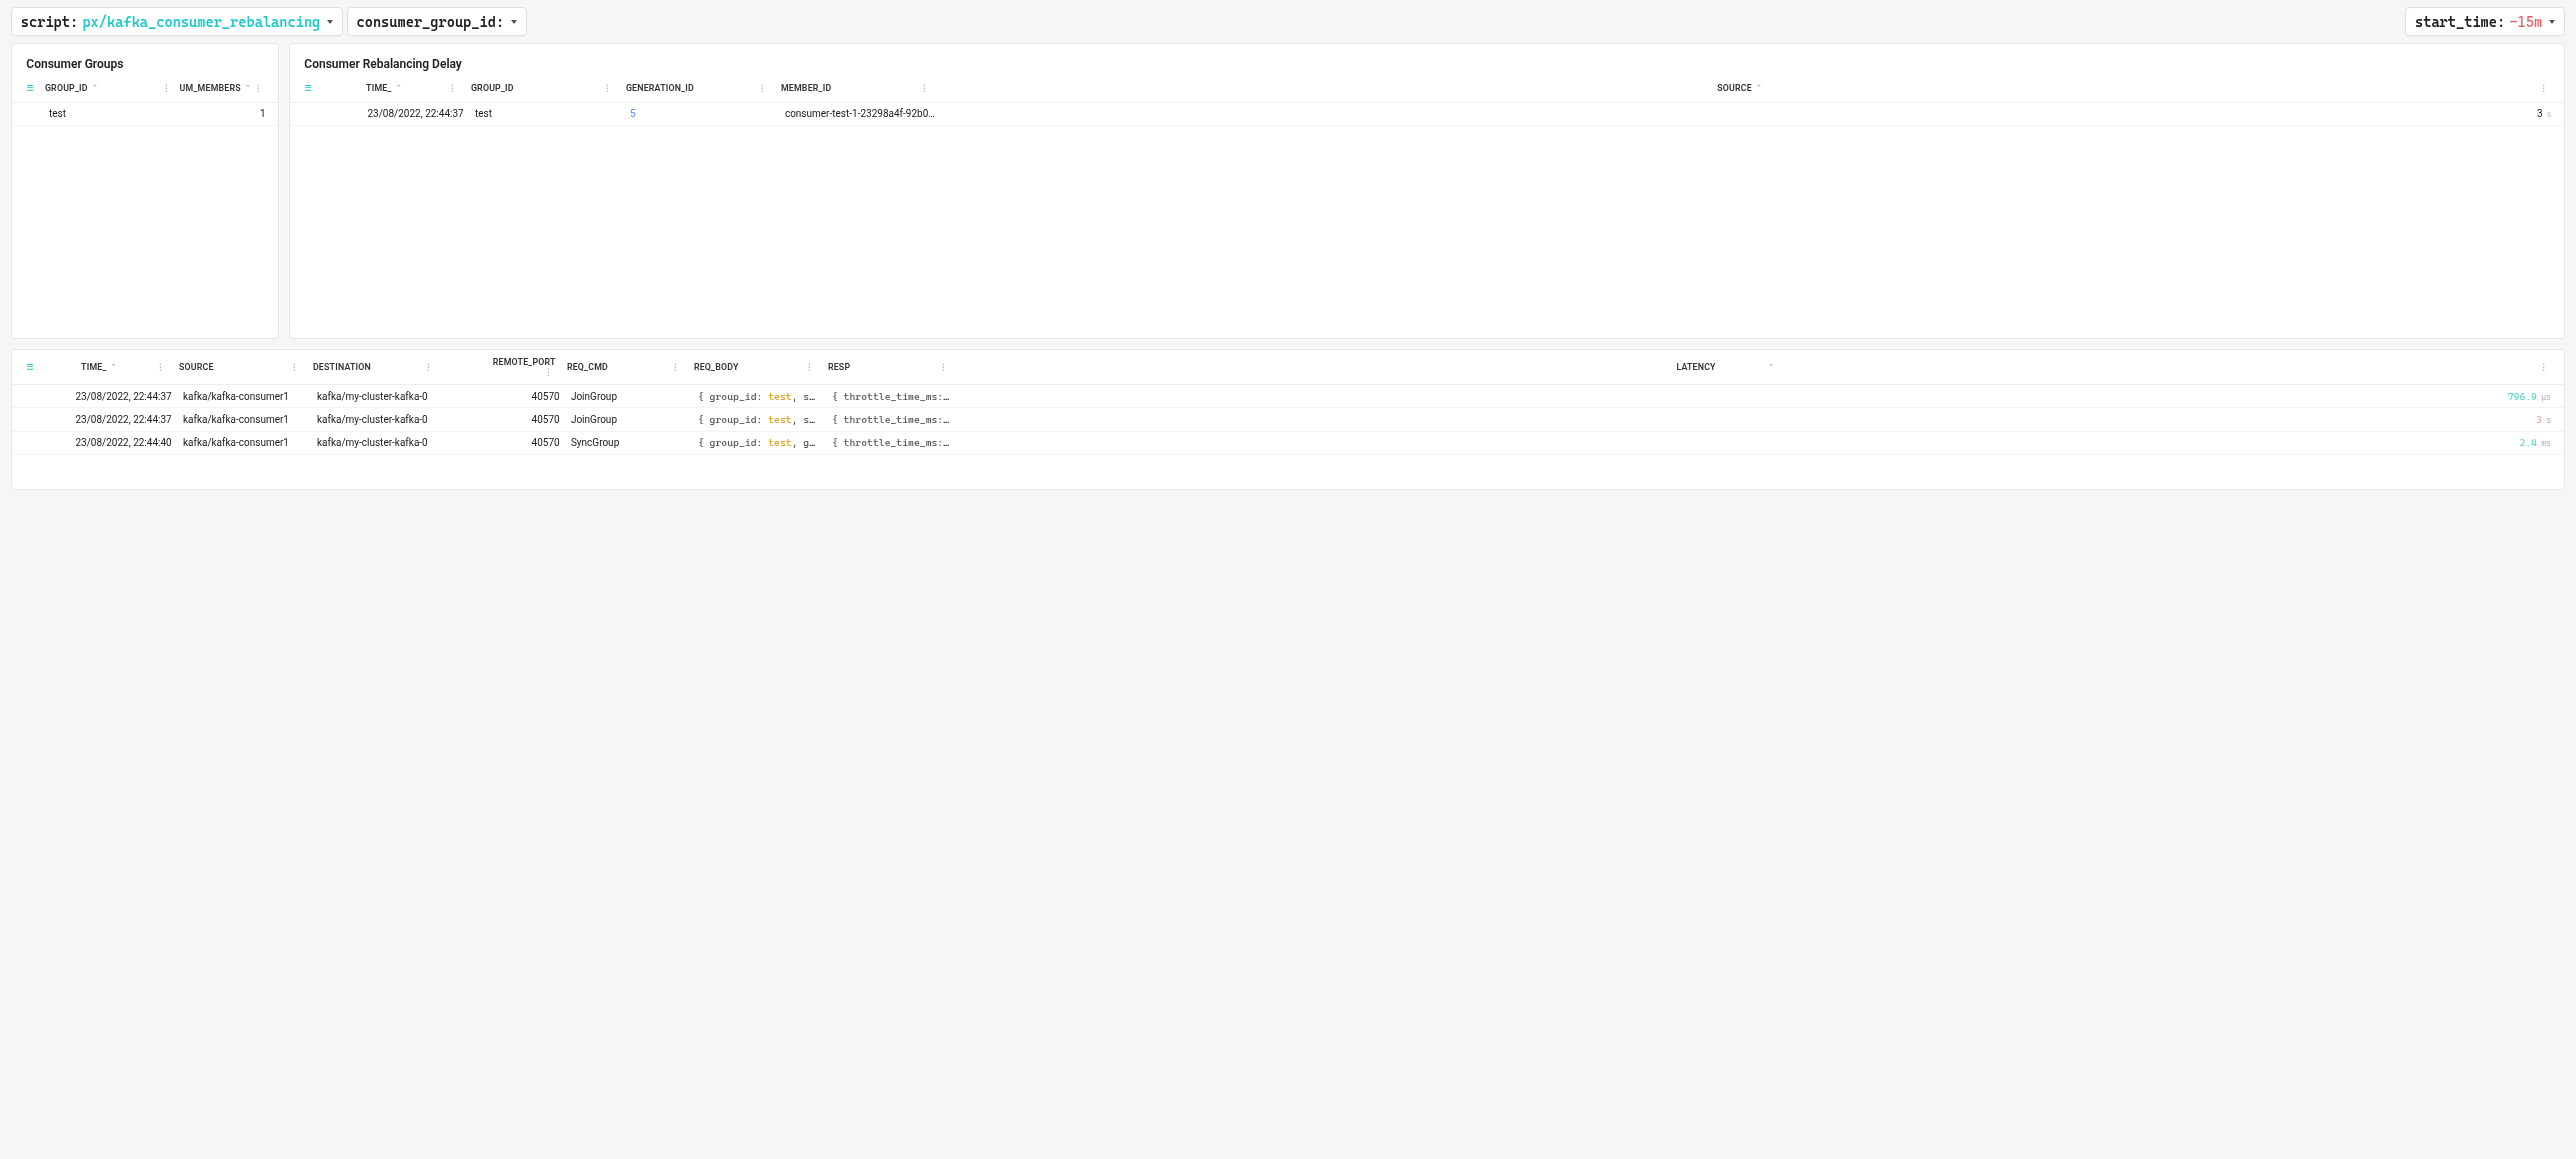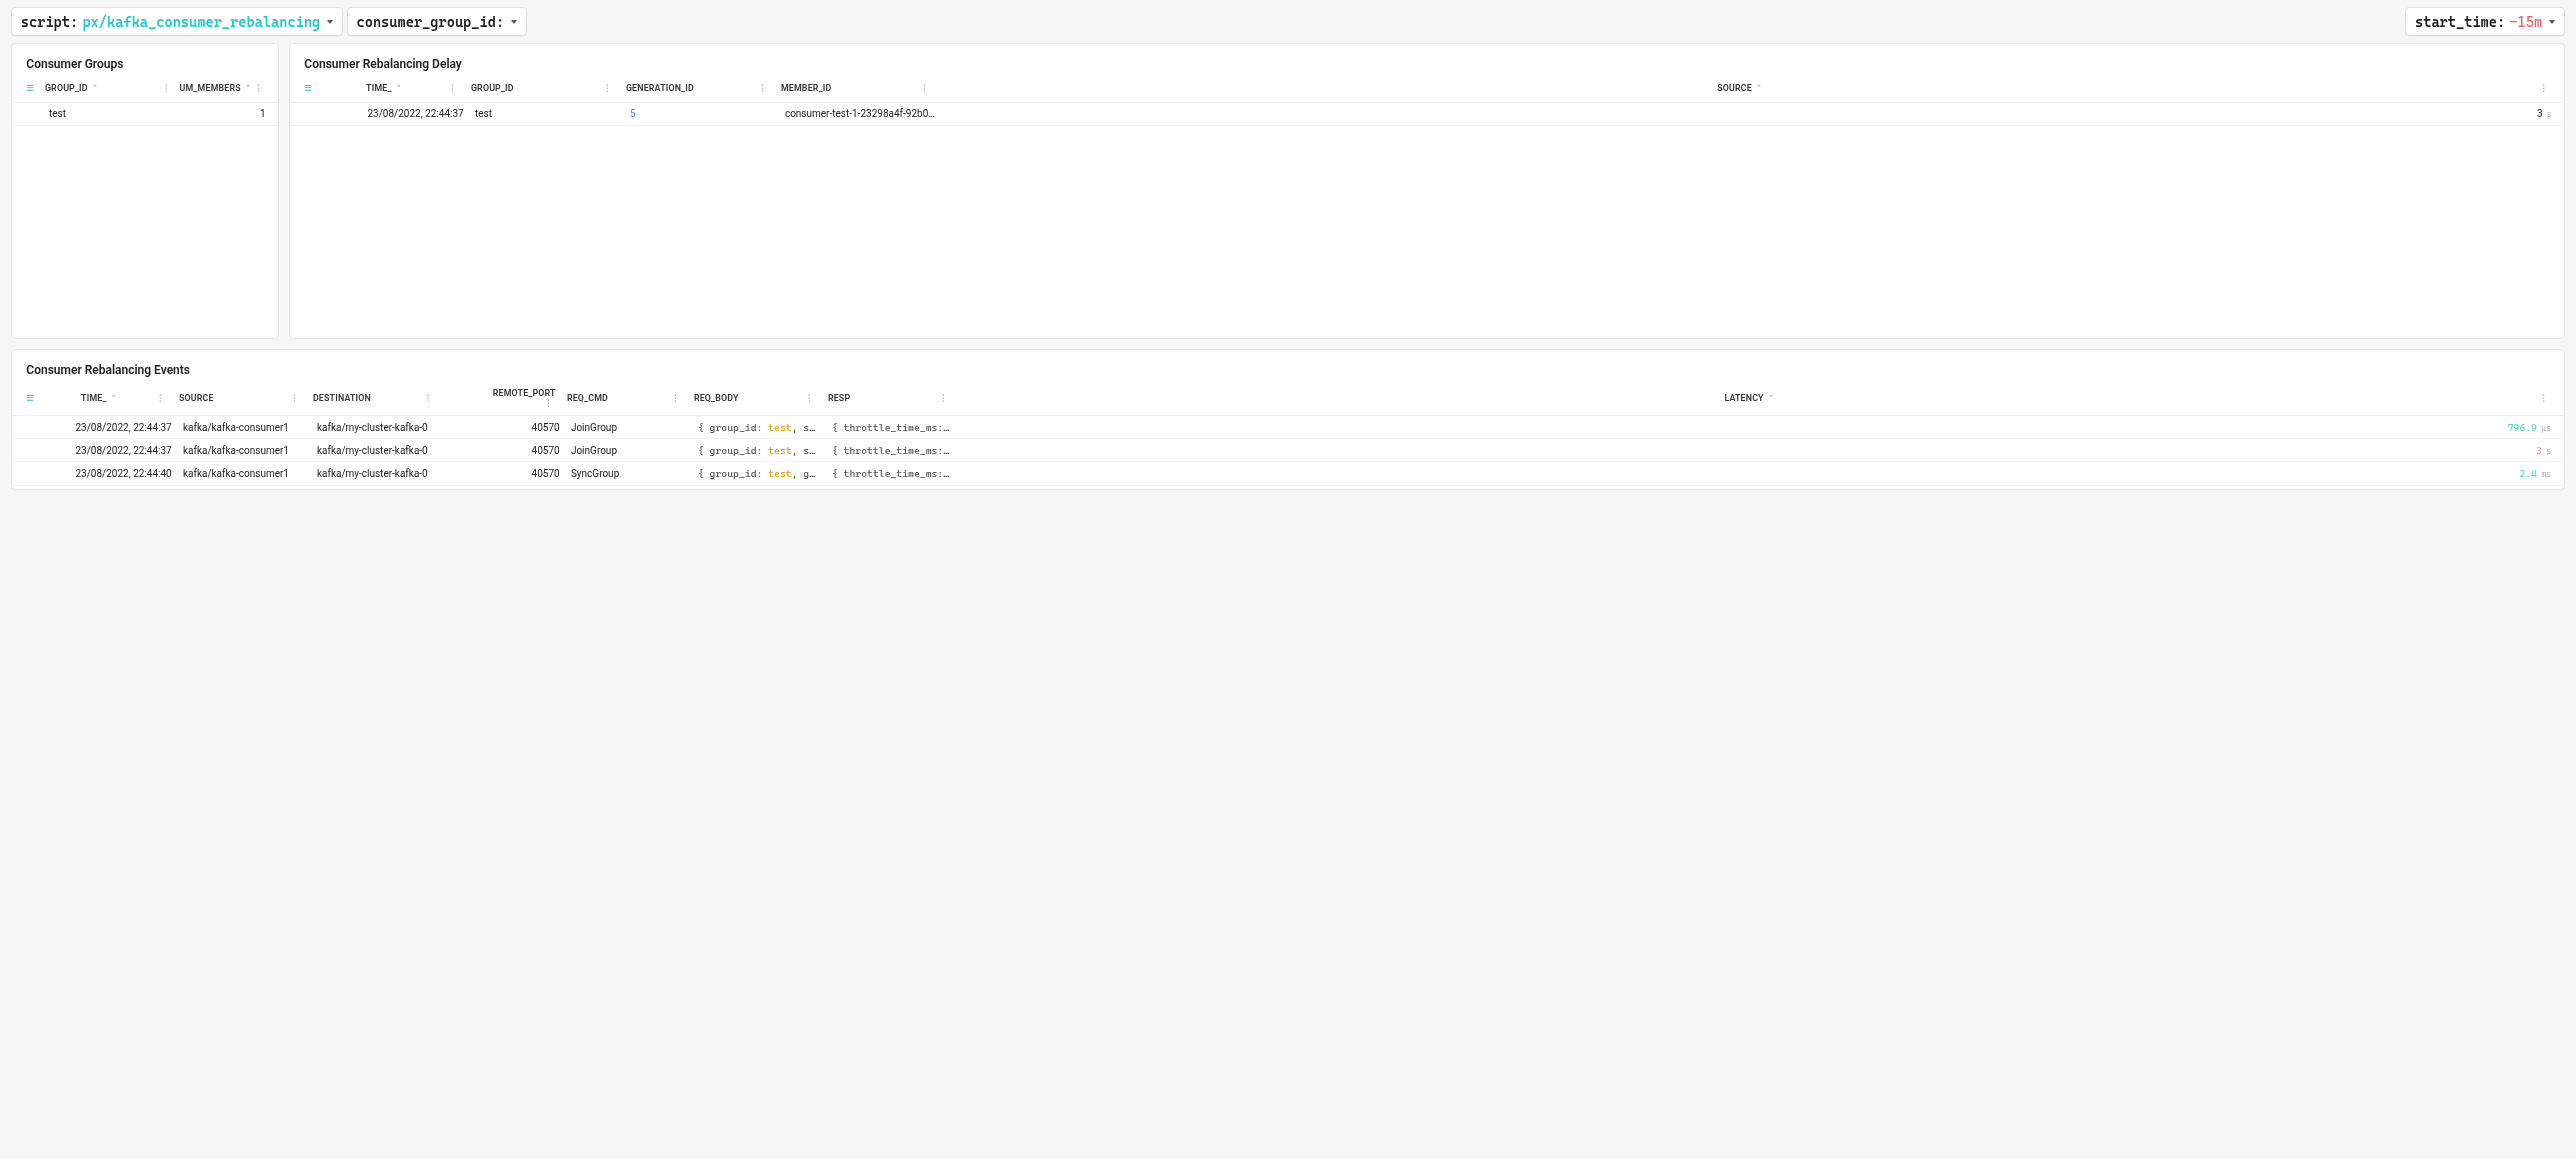--- a/index.html
+++ b/index.html
@@ -141,21 +141,21 @@
 .d-c5 { flex: 1; }
 
 
 .e-c1 { width: 134px; }
 .e-c2 { width: 134px; }
 .e-c3 { width: 134px; }
 .e-c4 { width: 120px; flex-direction: column; }
 .e-c5 { width: 127px; }
 .e-c6 { width: 134px; }
 .e-c7 { width: 134px; }
-.e-c8 { flex: 1; }
+.e-c8 { flex: 1; gap: 48px; }
 </style>
 </head>
 <body>
 
 <div class="toolbar">
   <div class="pill mono">
     <span class="label">script:</span>
     <span class="value-cyan">px/kafka_consumer_rebalancing</span>
     <span class="chevron"></span>
   </div>
@@ -236,21 +236,20 @@
             <span>3</span><span class="unit">s</span>
           </div>
         </div>
       </div>
     </div>
   </div>
 </div>
 
 <div class="row">
   <div class="panel panel-wide">
-    <div class="panel-title">Consumer Rebalancing Events</div>
     <div class="table">
       <div class="thead">
         <span class="drag-handle">≡</span>
         <div class="th e-c1 right">
           <span style="margin-left:auto">TIME_</span>
           <span class="sort">⌃</span>
           <span class="menu-dots">⋮</span>
         </div>
         <div class="th e-c2">
           <span>SOURCE</span>

